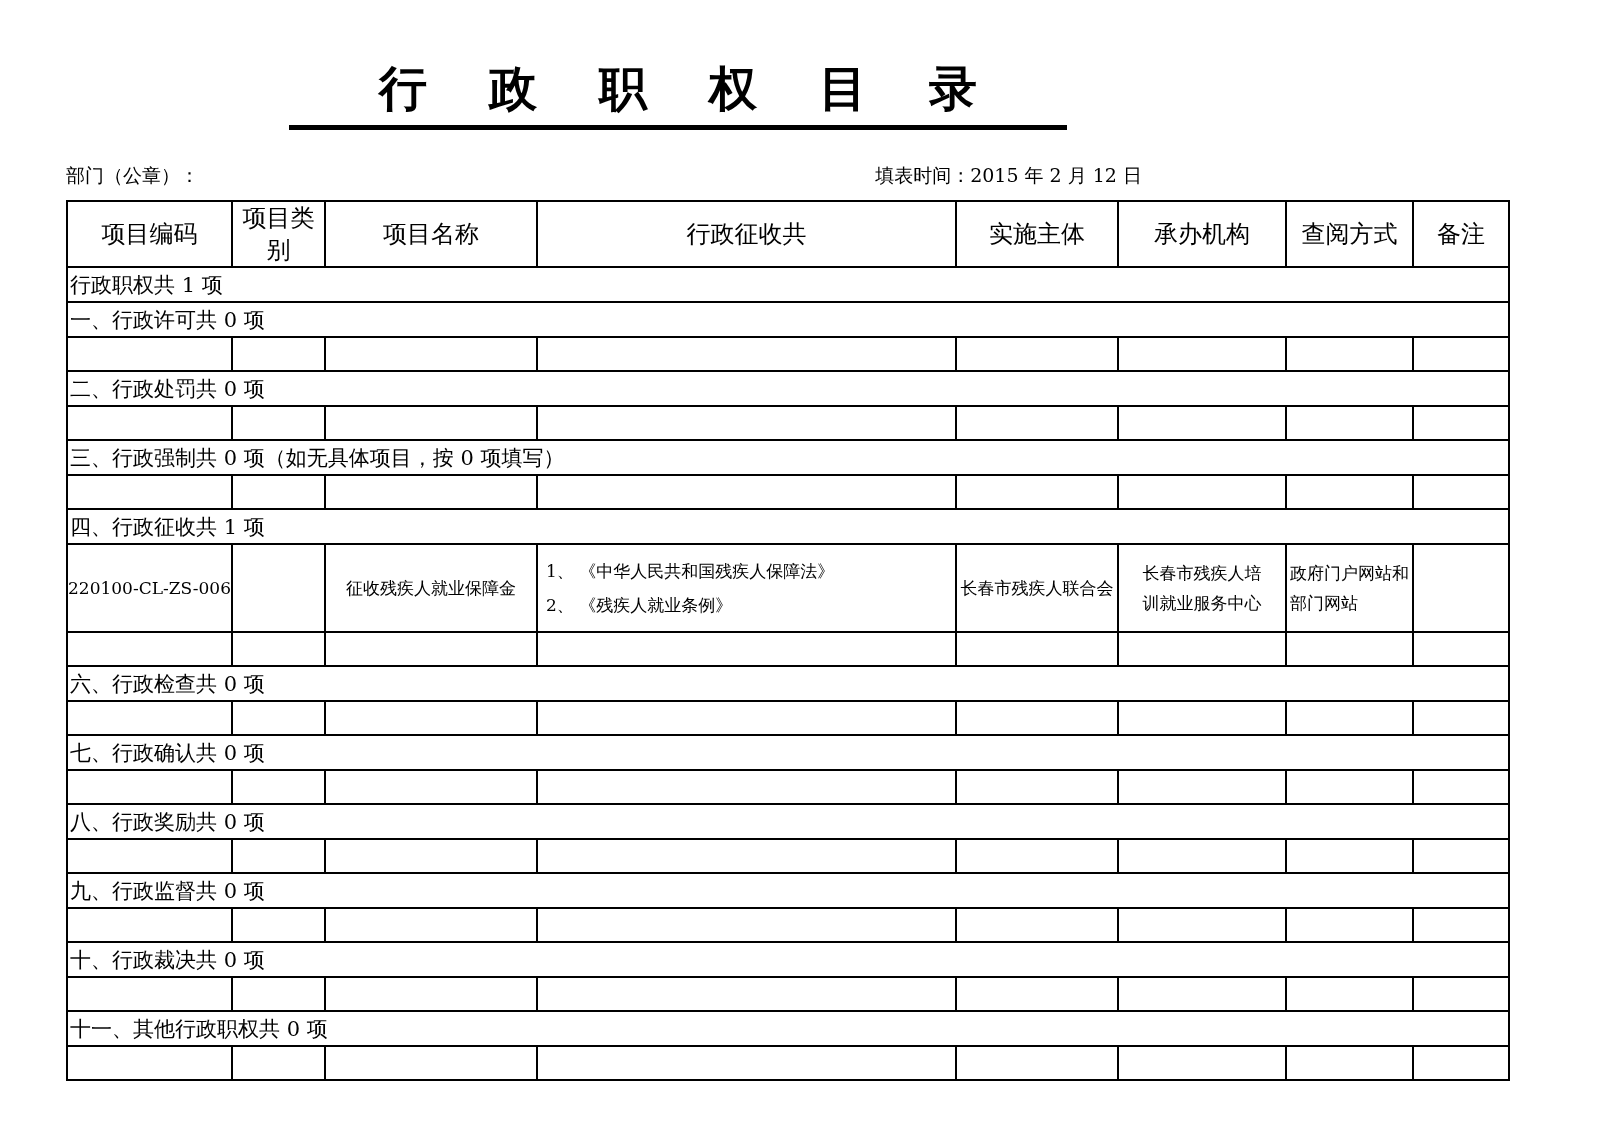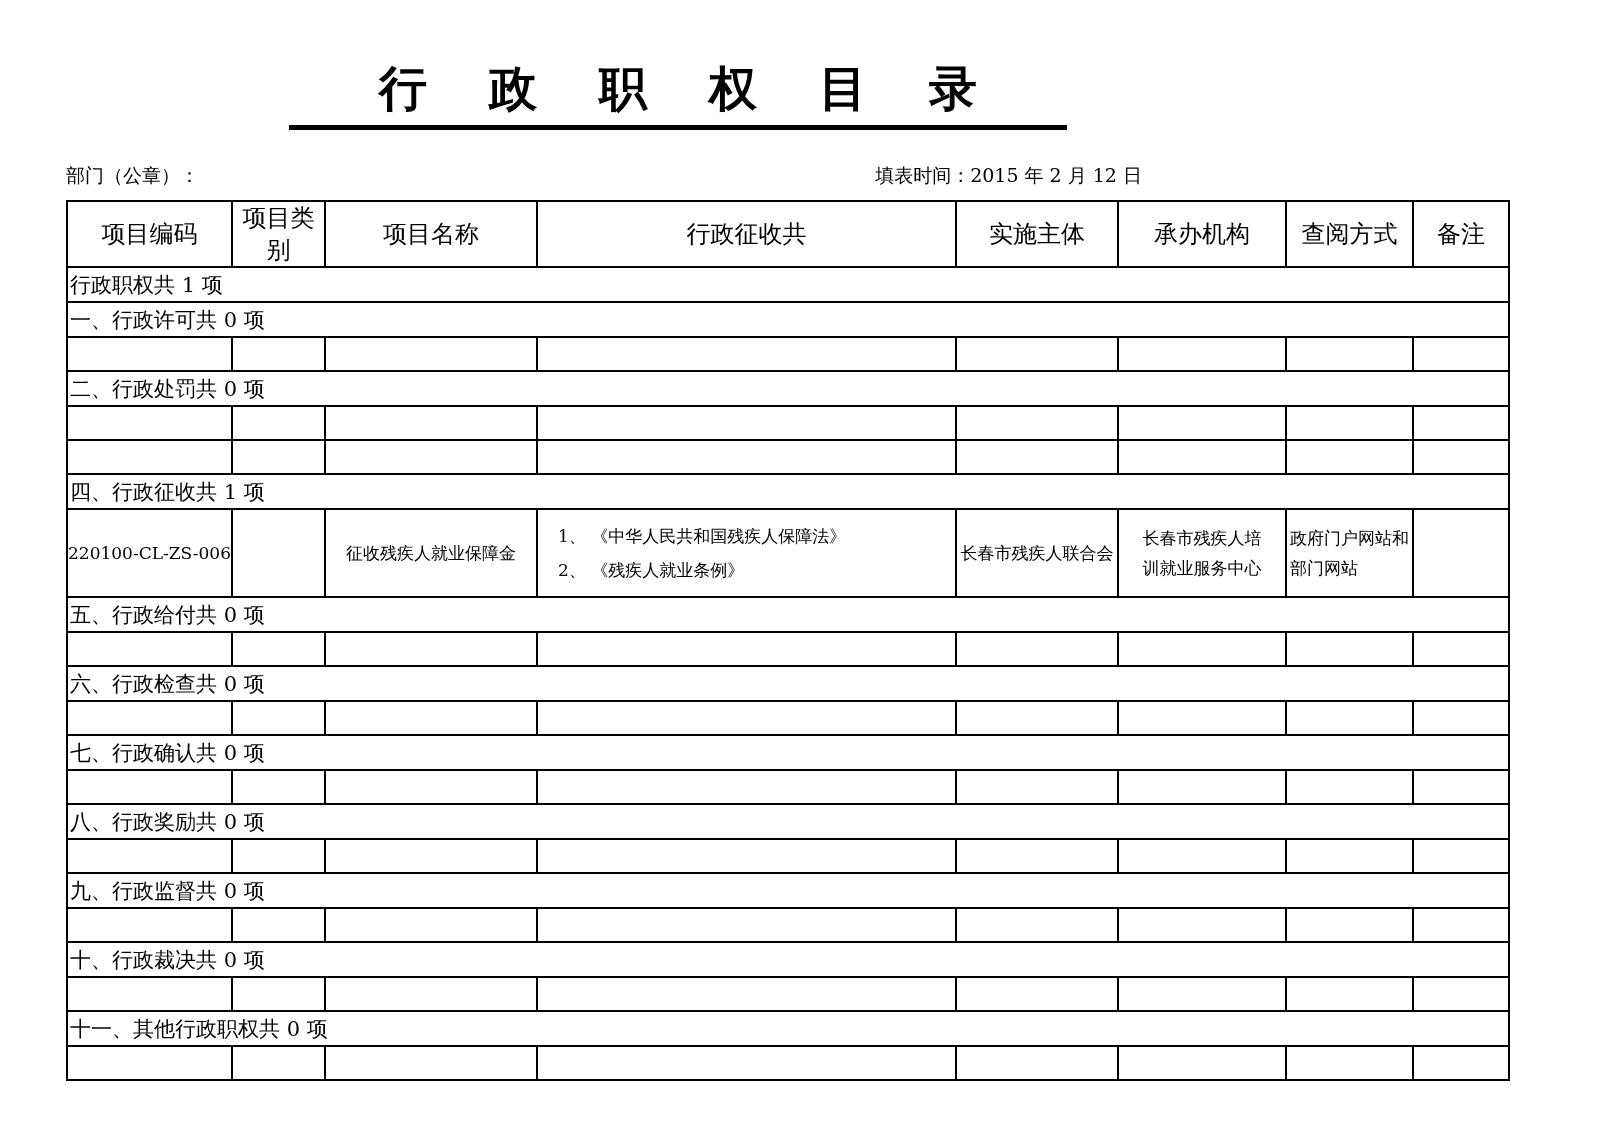--- a/index.html
+++ b/index.html
@@ -72,21 +72,21 @@
     height: 88px;
     font-size: 17px;
     vertical-align: middle;
   }
   td.cell-code, td.cell-category, td.cell-name,
   td.cell-implementer, td.cell-agency, td.cell-remark {
     text-align: center;
   }
   td.cell-agency { line-height: 30px; padding: 0 20px; }
   td.cell-implementer { padding: 0 1px; border-radius: 19px; }
-  td.cell-basis { text-align: left; padding: 2px 20px; }
+  td.cell-basis { text-align: left; padding: 2px 8px; }
   .basis-line { line-height: 34px; white-space: nowrap; }
   td.cell-access { text-align: left; line-height: 30px; padding: 0 3px; }
 </style>
 </head>
 <body>
 
 <div class="page">
   <div class="title-wrap">
     <h1 class="doc-title">行政职权目录</h1>
   </div>
@@ -142,20 +142,23 @@
         <tr class="empty-row">
           <td></td>
           <td></td>
           <td></td>
           <td></td>
           <td></td>
           <td></td>
           <td></td>
           <td></td>
         </tr>
+        <tr class="section-row">
+          <td colspan="8" class="section-cell">三、行政强制共 0 项（如无具体项目，按 0 项填写）</td>
+        </tr>
         <tr class="empty-row">
           <td></td>
           <td></td>
           <td></td>
           <td></td>
           <td></td>
           <td></td>
           <td></td>
           <td></td>
         </tr>
@@ -168,23 +171,20 @@
           <td class="cell-name">征收残疾人就业保障金</td>
           <td class="cell-basis">
             <div class="basis-line">1、 《中华人民共和国残疾人保障法》</div>
             <div class="basis-line">2、 《残疾人就业条例》</div>
           </td>
           <td class="cell-implementer">长春市残疾人联合会</td>
           <td class="cell-agency">长春市残疾人培训就业服务中心</td>
           <td class="cell-access">政府门户网站和部门网站</td>
           <td class="cell-remark"></td>
         </tr>
-        <tr class="section-row">
-          <td colspan="8" class="section-cell">五、行政给付共 0 项</td>
-        </tr>
         <tr class="empty-row">
           <td></td>
           <td></td>
           <td></td>
           <td></td>
           <td></td>
           <td></td>
           <td></td>
           <td></td>
         </tr>

